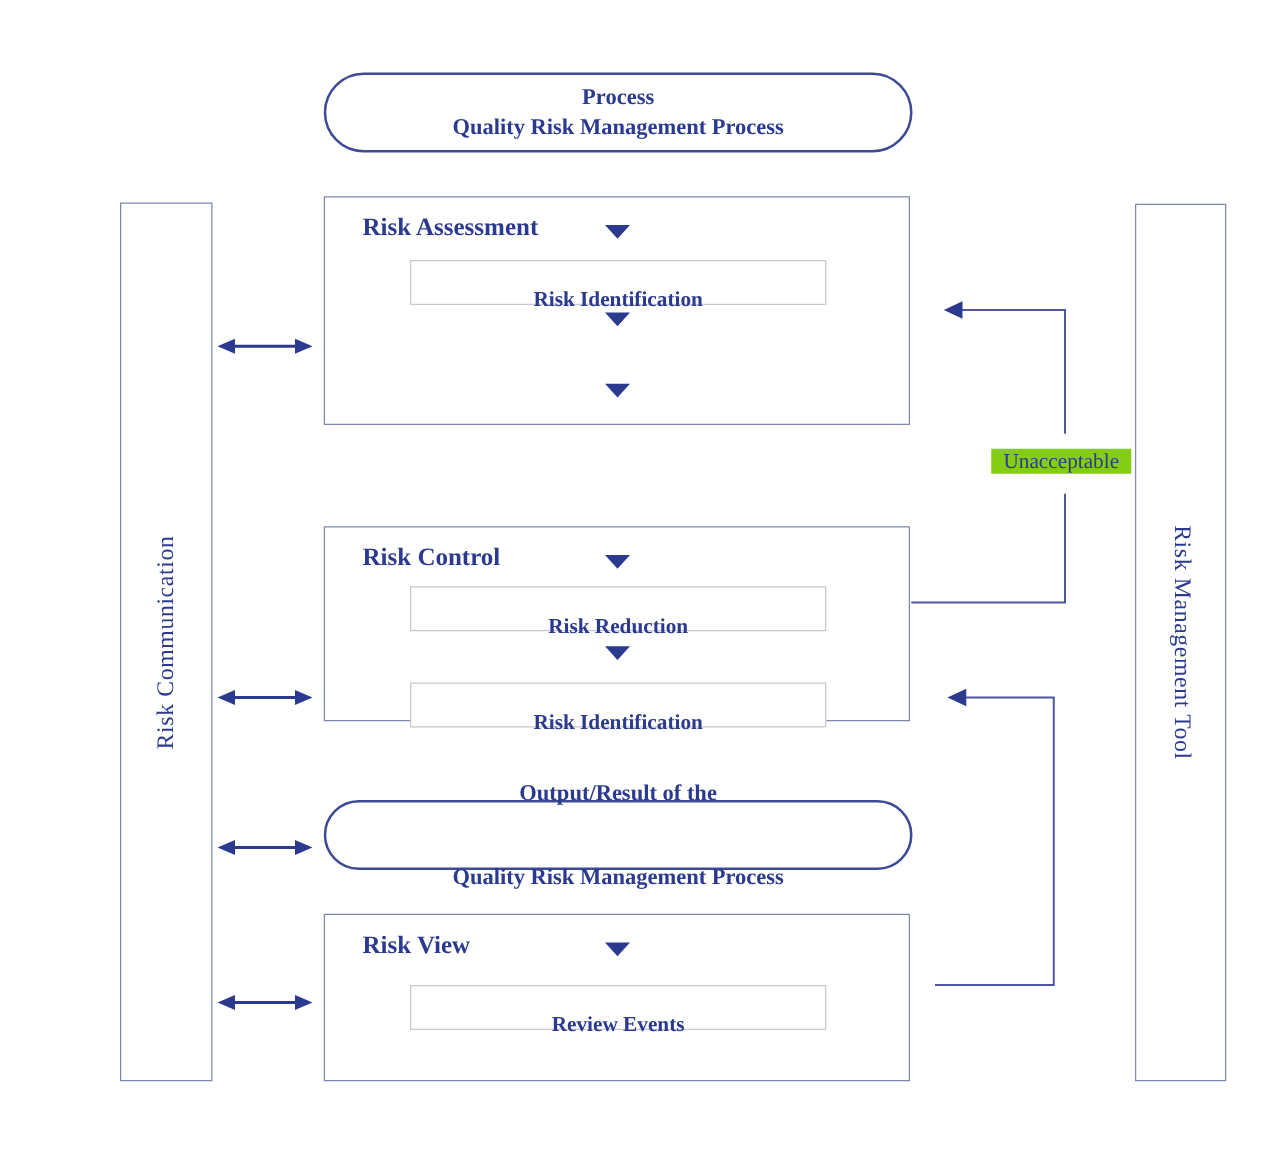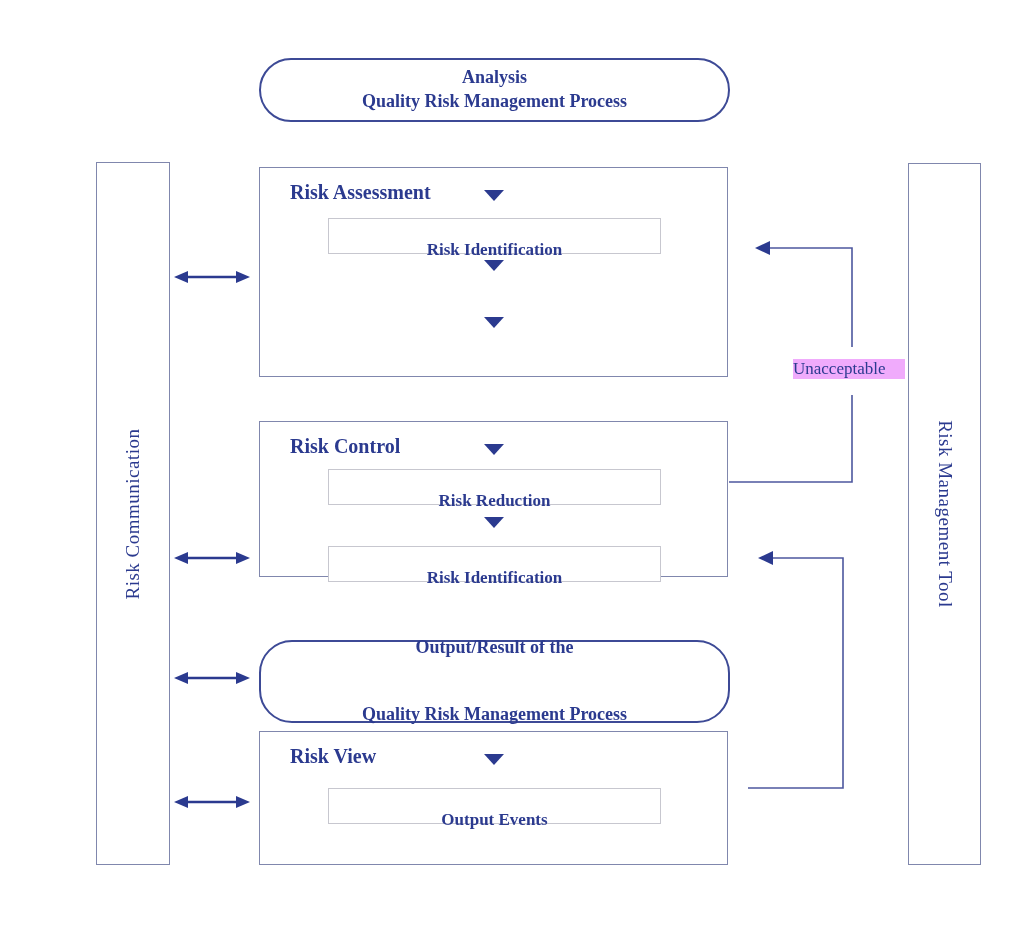--- a/index.html
+++ b/index.html
@@ -35,34 +35,34 @@
   .sidebar{position:absolute;border:1.5px solid var(--box-border);background:#fff;}
   .vtext{position:absolute;top:50%;left:50%;white-space:nowrap;color:var(--navy);
          font-size:19px;font-weight:normal;letter-spacing:.5px;}
   .vtext.up{transform:translate(-50%,-50%) rotate(-90deg);}
   .vtext.down{transform:translate(-50%,-50%) rotate(90deg);}
 
   
   .darrow{position:absolute;left:174px;width:76px;height:16px;}
   .overlay{position:absolute;left:0;top:0;width:1024px;height:932px;pointer-events:none;}
 
-  .floatlabel{position:absolute;left:793px;top:359px;width:112px;text-align:left;
-              color:var(--navy);font-size:17px;background:#f0abfc;}
+  .floatlabel{position:absolute;left:793px;top:359px;width:112px;text-align:center;
+              color:var(--navy);font-size:17px;background:#84cc16;}
 </style>
 </head>
 <body>
 
 <div class="canvas">
 
   <div class="pill" style="top:58px;height:64px;">
-    <div class="l">Analysis</div>
+    <div class="l">Process</div>
     <div class="l">Quality Risk Management Process</div>
   </div>
 
-  <div class="section" style="top:167px;height:210px;">
+  <div class="section" style="top:157px;height:183px;">
     <div class="heading">Risk Assessment</div>
     <div class="tri" style="top:22px;"></div>
     <div class="subbox" style="top:50px;">
       <span>Risk Identification</span>
     </div>
     <div class="tri" style="top:92px;"></div>
     <div class="tri" style="top:149px;"></div>
   </div>
 
   <div class="section" style="top:421px;height:156px;">
@@ -70,30 +70,30 @@
     <div class="tri" style="top:22px;"></div>
     <div class="subbox" style="top:47px;">
       <span>Risk Reduction</span>
     </div>
     <div class="tri" style="top:95px;"></div>
     <div class="subbox" style="top:124px;">
       <span>Risk Identification</span>
     </div>
   </div>
 
-  <div class="pill" style="top:640px;height:83px;gap:43px;">
+  <div class="pill" style="top:640px;height:56px;gap:43px;">
     <div class="l">Output/Result of the</div>
     <div class="l">Quality Risk Management Process</div>
   </div>
 
   <div class="section" style="top:731px;height:134px;">
     <div class="heading">Risk View</div>
     <div class="tri" style="top:22px;"></div>
     <div class="subbox" style="top:56px;">
-      <span>Output Events</span>
+      <span>Review Events</span>
     </div>
   </div>
 
   <div class="sidebar" style="left:96px;top:162px;width:74px;height:703px;">
     <div class="vtext up">Risk Communication</div>
   </div>
 
   <div class="sidebar" style="left:908px;top:163px;width:73px;height:702px;">
     <div class="vtext down">Risk Management Tool</div>
   </div>

